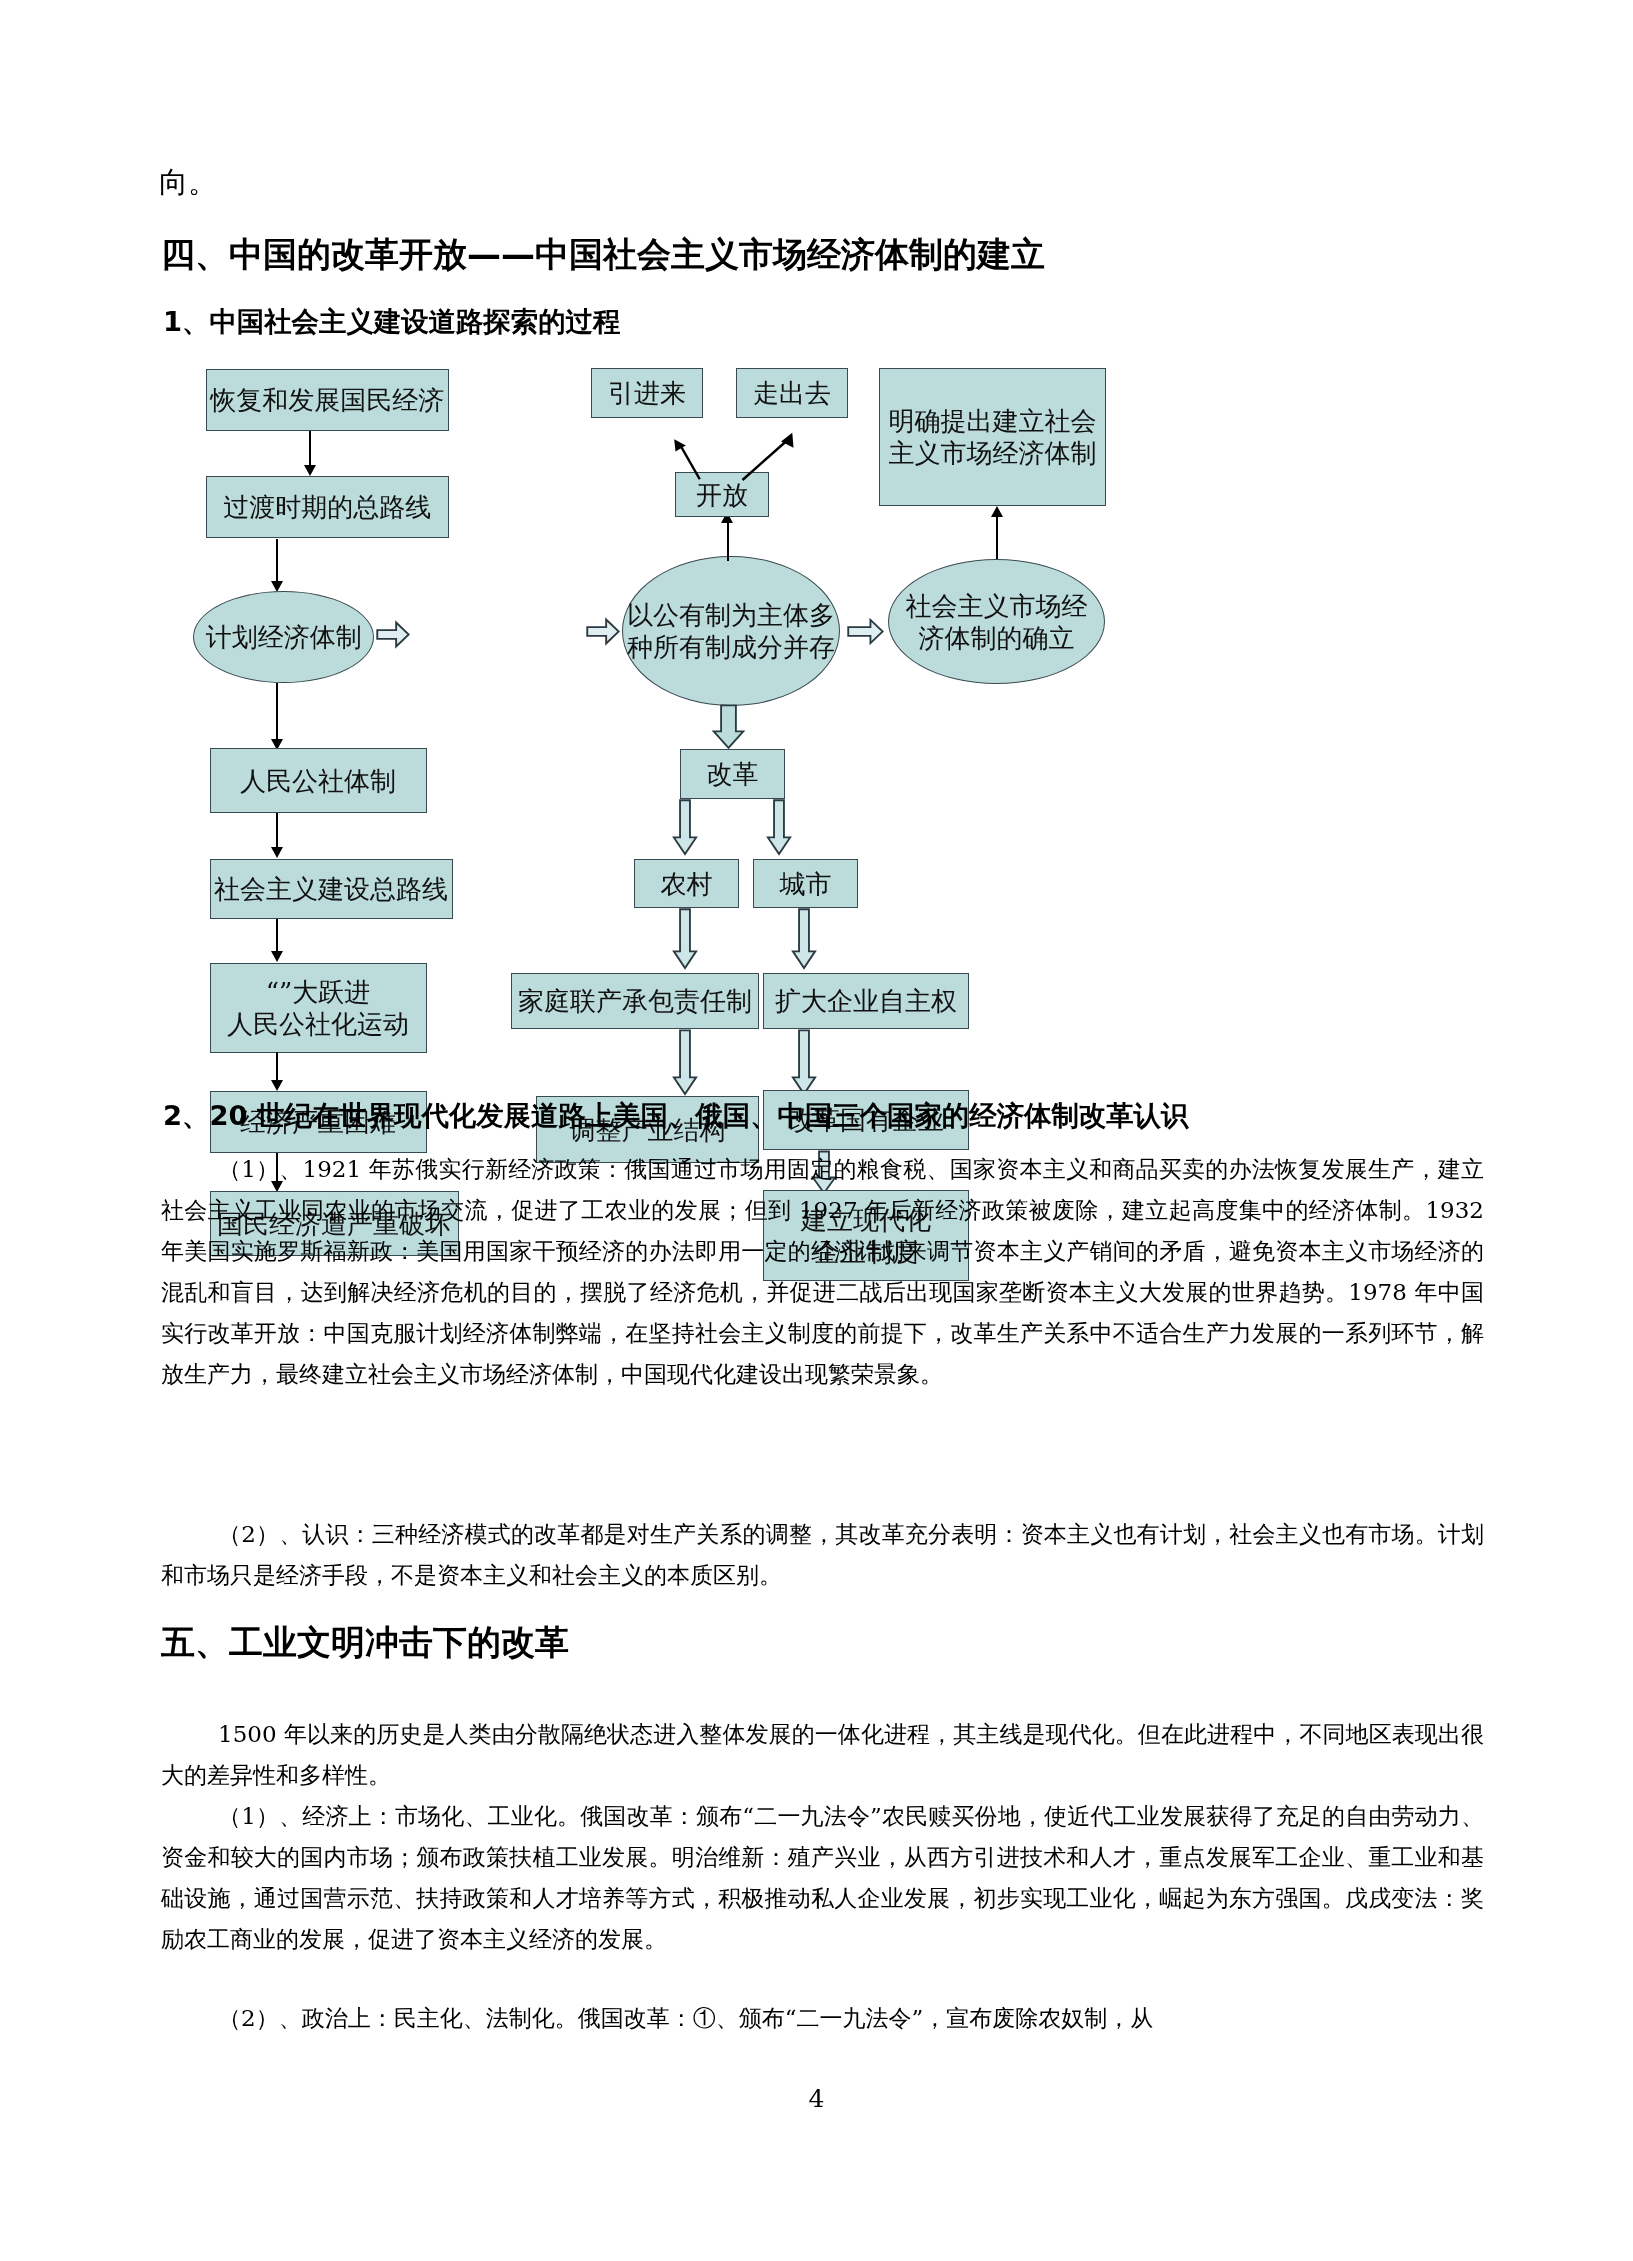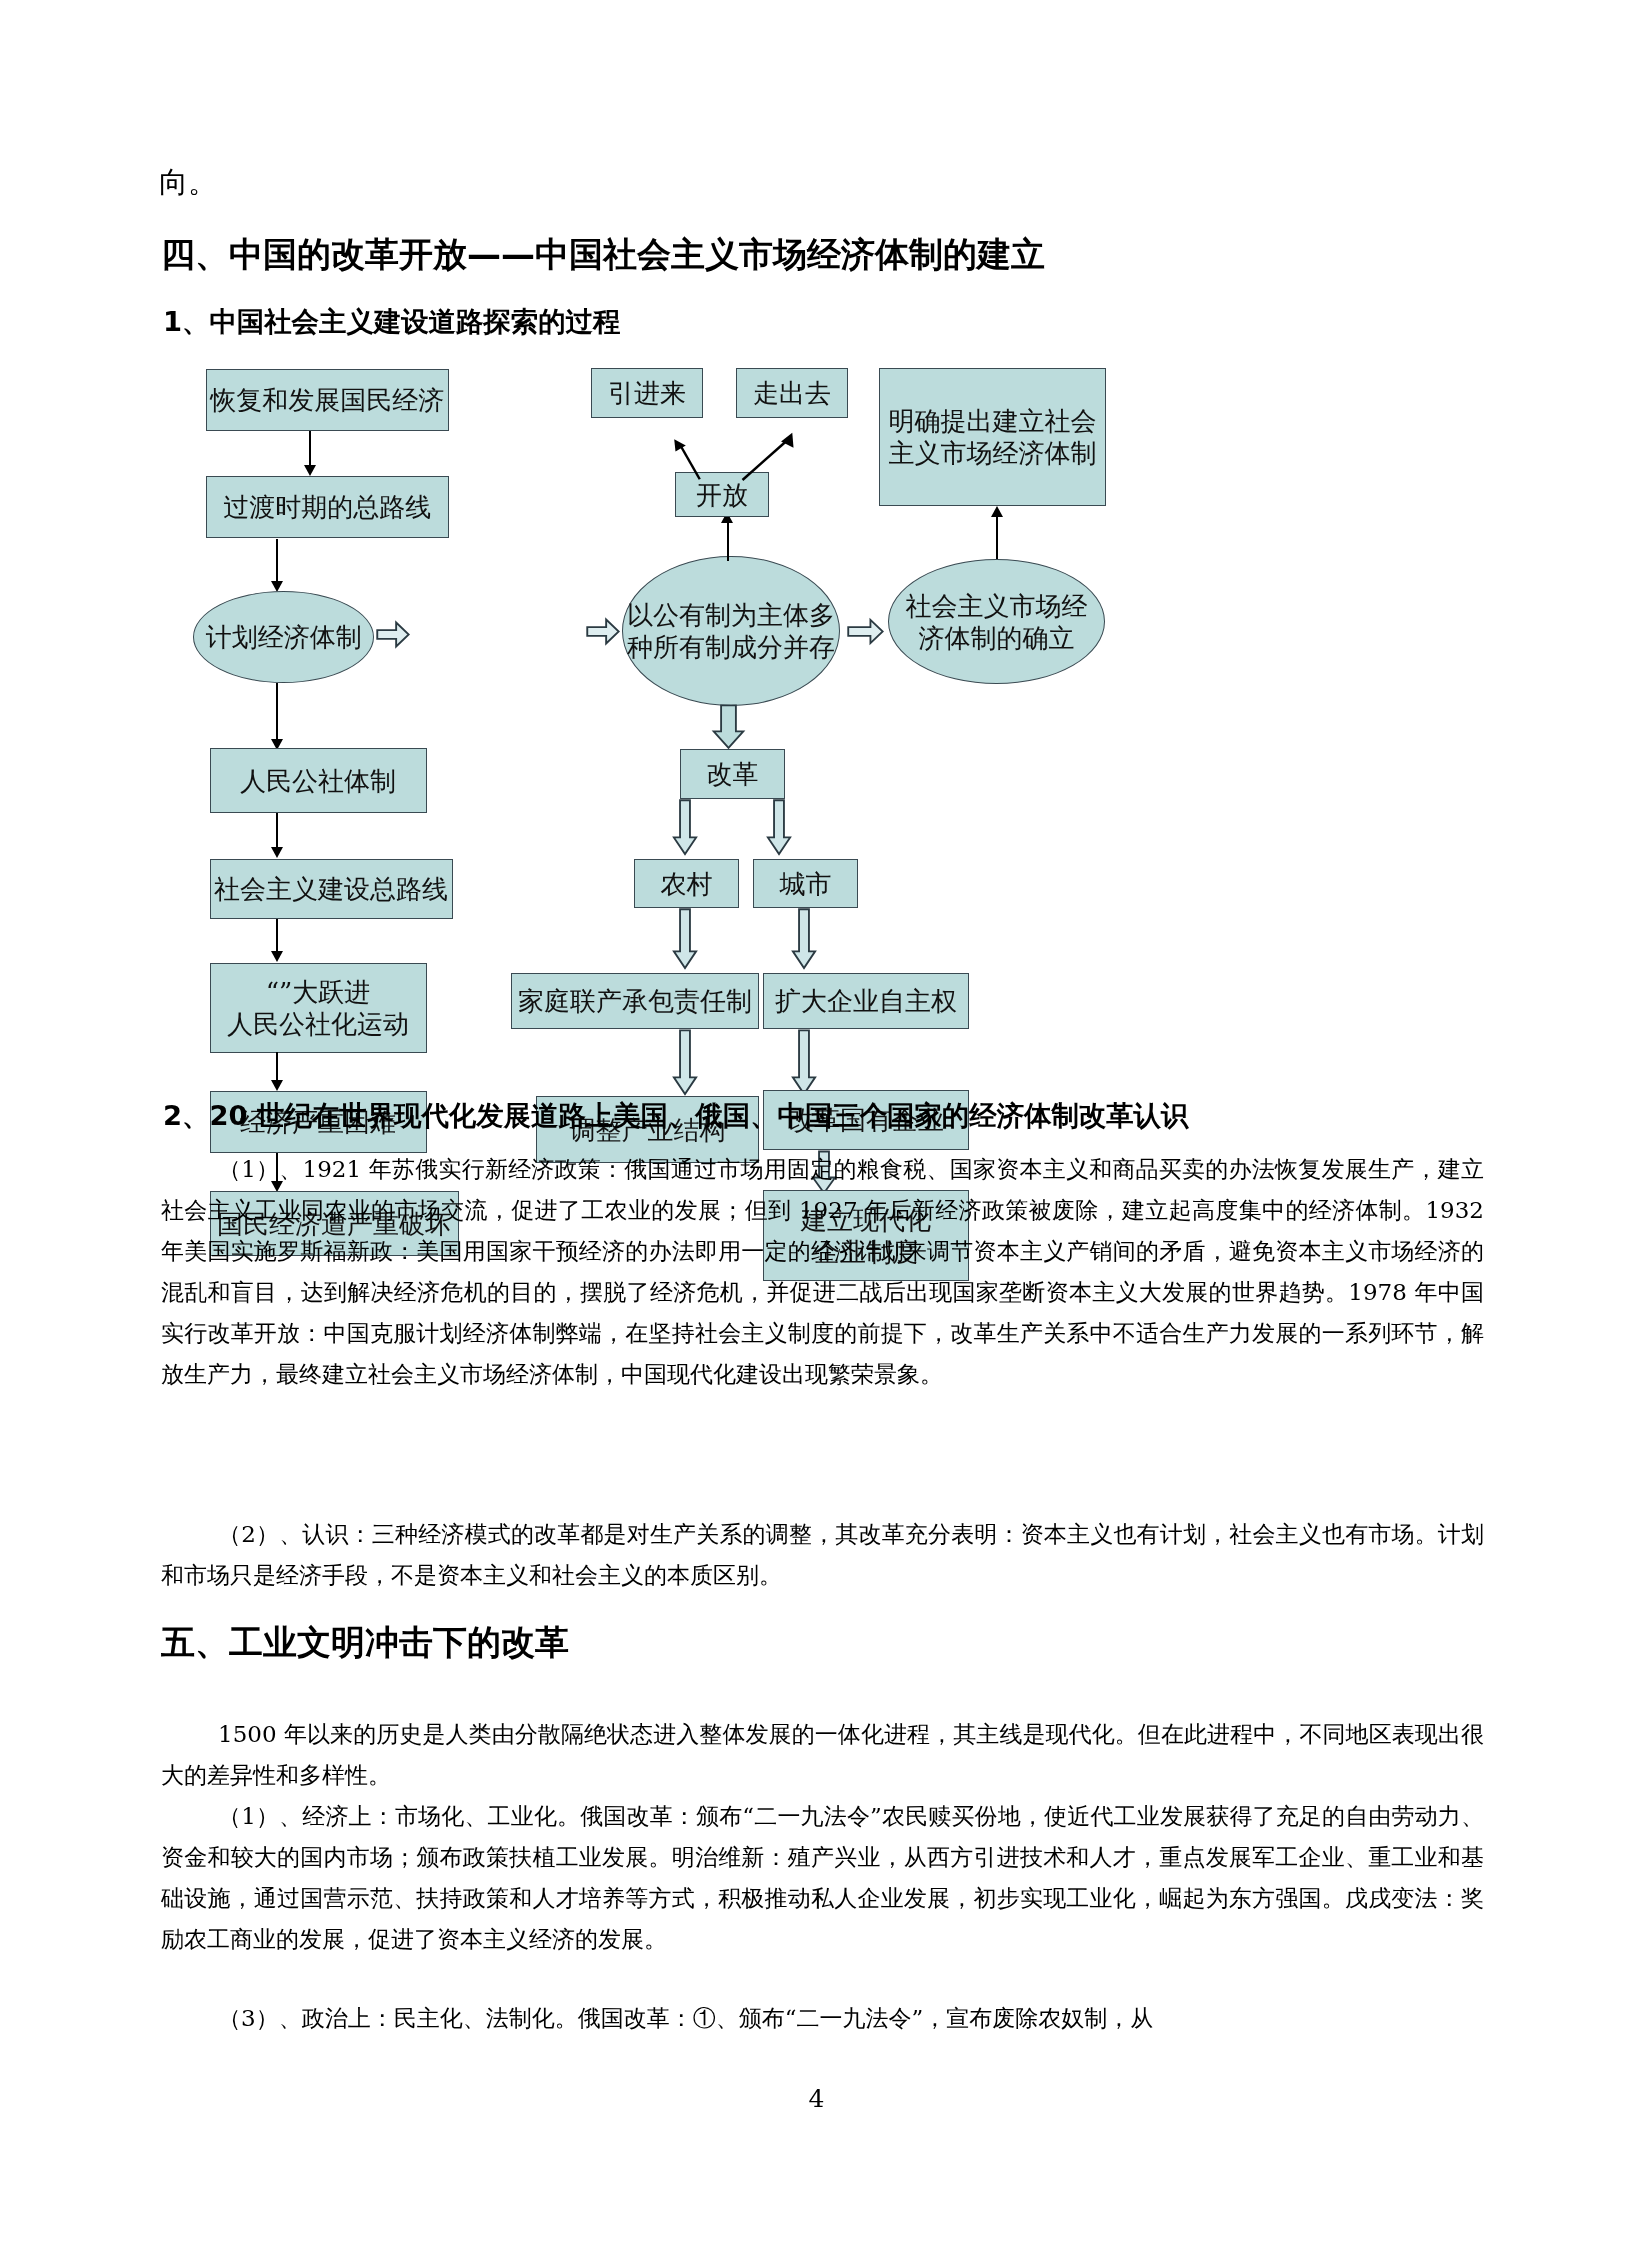--- a/index.html
+++ b/index.html
@@ -342,18 +342,18 @@
   <div class="subhead sub-2">2、20 世纪在世界现代化发展道路上美国、俄国、中国三个国家的经济体制改革认识</div>
 
   <div class="para p-a">（1）、1921 年苏俄实行新经济政策：俄国通过市场用固定的粮食税、国家资本主义和商品买卖的办法恢复发展生产，建立社会主义工业同农业的市场交流，促进了工农业的发展；但到 1927 年后新经济政策被废除，建立起高度集中的经济体制。1932 年美国实施罗斯福新政：美国用国家干预经济的办法即用一定的经济计划来调节资本主义产销间的矛盾，避免资本主义市场经济的混乱和盲目，达到解决经济危机的目的，摆脱了经济危机，并促进二战后出现国家垄断资本主义大发展的世界趋势。1978 年中国实行改革开放：中国克服计划经济体制弊端，在坚持社会主义制度的前提下，改革生产关系中不适合生产力发展的一系列环节，解放生产力，最终建立社会主义市场经济体制，中国现代化建设出现繁荣景象。</div>
 
   <div class="para p-b">（2）、认识：三种经济模式的改革都是对生产关系的调整，其改革充分表明：资本主义也有计划，社会主义也有市场。计划和市场只是经济手段，不是资本主义和社会主义的本质区别。</div>
 
   <div class="h1 h1-5">五、工业文明冲击下的改革</div>
 
   <div class="para p-c">1500 年以来的历史是人类由分散隔绝状态进入整体发展的一体化进程，其主线是现代化。但在此进程中，不同地区表现出很大的差异性和多样性。</div>
   <div class="para p-d">（1）、经济上：市场化、工业化。俄国改革：颁布“二一九法令”农民赎买份地，使近代工业发展获得了充足的自由劳动力、资金和较大的国内市场；颁布政策扶植工业发展。明治维新：殖产兴业，从西方引进技术和人才，重点发展军工企业、重工业和基础设施，通过国营示范、扶持政策和人才培养等方式，积极推动私人企业发展，初步实现工业化，崛起为东方强国。戊戌变法：奖励农工商业的发展，促进了资本主义经济的发展。</div>
-  <div class="para p-e">（3）、政治上：民主化、法制化。俄国改革：①、颁布“二一九法令”，宣布废除农奴制，从</div>
+  <div class="para p-e">（2）、政治上：民主化、法制化。俄国改革：①、颁布“二一九法令”，宣布废除农奴制，从</div>
 
   <div class="pagenum">4</div>
 
 </div>
 
 
 </body></html>

